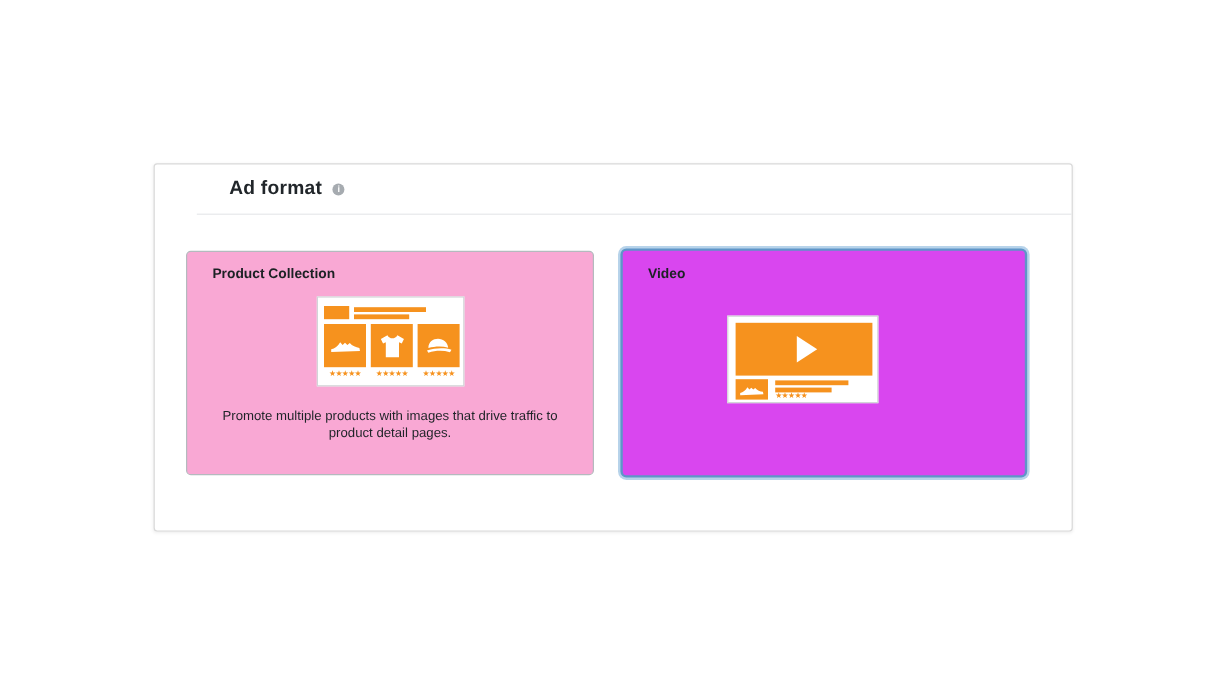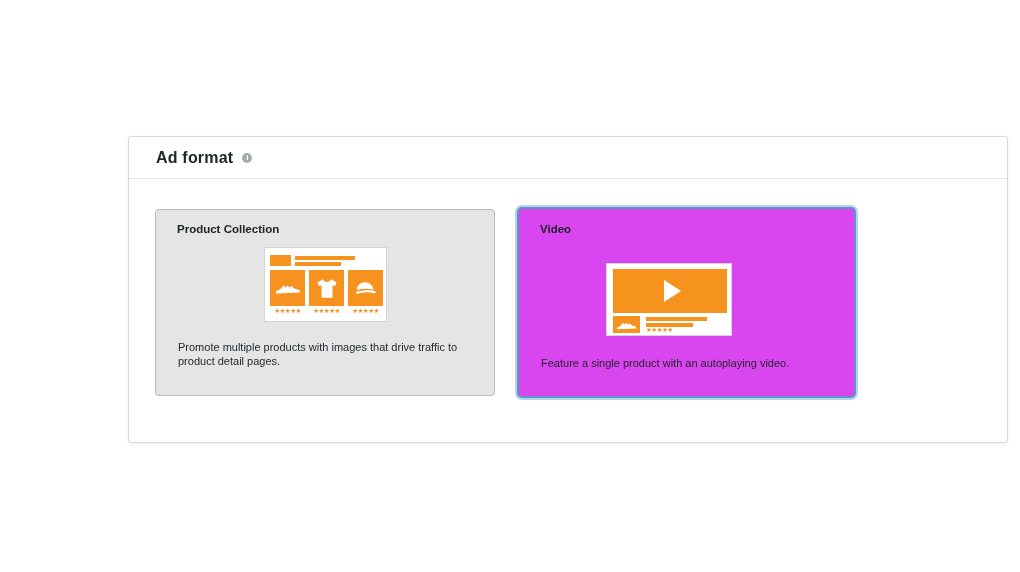--- a/index.html
+++ b/index.html
@@ -1,30 +1,30 @@
 <!DOCTYPE html>
 <html><head>
 <meta charset="utf-8">
 <style>
   * { margin:0; padding:0; box-sizing:border-box; }
   html,body { width:1020px; height:572px; background:#ffffff; overflow:hidden;
               font-family:"Liberation Sans", sans-serif; }
 
-  .panel { position:absolute; left:128px; top:136px; width:880px; height:307px;
+  .panel { position:absolute; left:128px; top:136px; width:766px; height:307px;
            background:#fff; border:1px solid #d9d9d9; border-radius:3px;
-           box-shadow:0 1px 3px rgba(0,0,0,.07); }
+           box-shadow:0 1px 3px rgba(0,0,0,.07);padding-left:35px; }
 
   .panel-header { height:42px; border-bottom:1px solid #e6e8ea;
                   display:flex; align-items:center; padding-left:27px; }
   .panel-title { font-size:16px; font-weight:bold; color:#21262a; letter-spacing:.2px; }
   .info-icon { margin-left:9px; width:10px; height:10px; border-radius:50%;
                background:#a6abb0; color:#fff; font-size:7.5px; font-weight:bold;
                line-height:10px; text-align:center; font-style:normal; cursor:pointer; }
 
-  .card { position:absolute; background:#e5e5e5; cursor:pointer; }
+  .card { position:absolute; background:#f9a8d4; cursor:pointer; }
   .card-pc { left:26px; top:72px; width:340px; height:187px;
              border:1px solid #b4babe; border-radius:4px; }
   .card-video { left:388px; top:70px; width:339px; height:191px;
                 border:2px solid #5e95c8; border-radius:5px; background:#d946ef;
                 box-shadow:0 0 0 2px #b7d3ea; }
 
   .card-title { position:absolute; left:21px; top:13px; font-size:11.5px;
                 font-weight:bold; color:#1c2124; }
   .card-video .card-title { top:14px; }
 
@@ -50,21 +50,21 @@
                 display:flex; align-items:center; justify-content:center; }
   .play-tri { width:0; height:0; border-left:17px solid #fff;
               border-top:11px solid transparent; border-bottom:11px solid transparent;
               margin-left:5px; }
   .vid-thumb { position:absolute; left:6px; top:52px; width:27px; height:17px;
                display:flex; align-items:center; justify-content:center; }
   .vid-line1 { position:absolute; left:39px; top:53px; width:61px; height:4px; }
   .vid-line2 { position:absolute; left:39px; top:59px; width:47px; height:4px; }
   .vid-stars { position:absolute; left:39px; top:63px; margin-top:0; text-align:left; }
 
-  .card-desc { position:absolute; left:22px; right:22px; text-align:left;
+  .card-desc { position:absolute; left:22px; right:22px; text-align:center;
                font-size:11px; line-height:13.5px; color:#1f2428; }
   .card-pc .card-desc { top:131px; }
   .card-video .card-desc { top:148px; }
 
   .icon-svg { display:block; }
 </style>
 </head>
 <body>
 
 <div class="panel">
@@ -131,16 +131,15 @@
           <svg class="icon-svg" width="21" height="12" viewBox="0 0 26 14">
             <path fill="#ffffff" d="M1 10 C4 9.5 6.5 7.5 8.5 4.2 L10.5 6.4 L12.5 4.6 L14.5 6.5 L16.5 4.9 C18.5 7.4 21.5 8.4 24.5 8.9 L25 11.4 L1 12.4 Z"></path>
           </svg>
         </span>
       </div>
       <div class="vid-line1 orange"></div>
       <div class="vid-line2 orange"></div>
       <div class="stars vid-stars">★★★★★</div>
     </div>
 
-    <div class="card-desc">Feature a single product with an autoplaying video.</div>
   </div>
 
 </div>
 
 </body></html>

